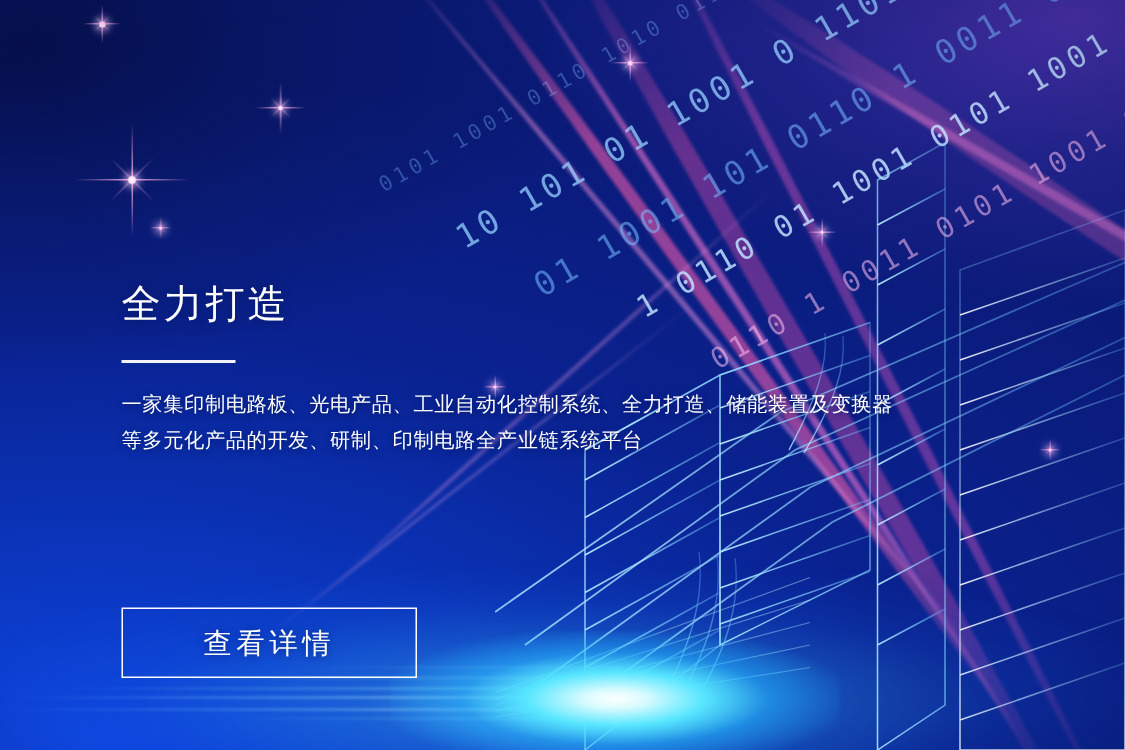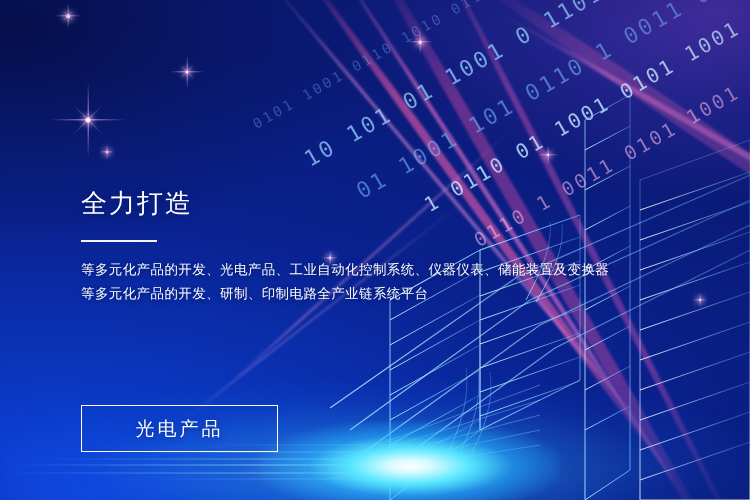--- a/index.html
+++ b/index.html
@@ -123,20 +123,21 @@
     inset: 0;
     background: radial-gradient(110% 95% at 45% 55%, rgba(0,0,0,0) 55%, rgba(4,12,60,0.35) 100%);
   }
 
   
   .content {
     position: absolute;
     left: 81px;
     top: 190px;
     width: 560px;
+    font-family: Liberation Serif, serif;
   }
   .eyebrow {
     font-size: 26px;
     line-height: 1;
     color: #ffffff;
     letter-spacing: 2px;
     font-weight: 400;
     text-shadow: 0 1px 6px rgba(4,20,90,0.65);
   }
   .headline {
@@ -395,20 +396,20 @@
         <div class="spike" style="width: 7.7px; transform: translate(-50%, -50%) rotate(-45deg); opacity: 0.55;"></div>
       </div>
     </div>
 
   <div class="vignette"></div>
 
   <div class="content">
     <div class="eyebrow">全力打造</div>
     <div class="divider"></div>
     <div class="desc">
-      <div>等多元化产品的开发、光电产品、工业自动化控制系统、仪器仪表、储能装置及变换器</div>
+      <div>一家集印制电路板、光电产品、工业自动化控制系统、全力打造、储能装置及变换器</div>
       <div>等多元化产品的开发、研制、印制电路全产业链系统平台</div>
     </div>
   </div>
 
-  <div class="cta">光电产品</div>
+  <div class="cta">查看详情</div>
 
 </div>
 
 </body></html>

